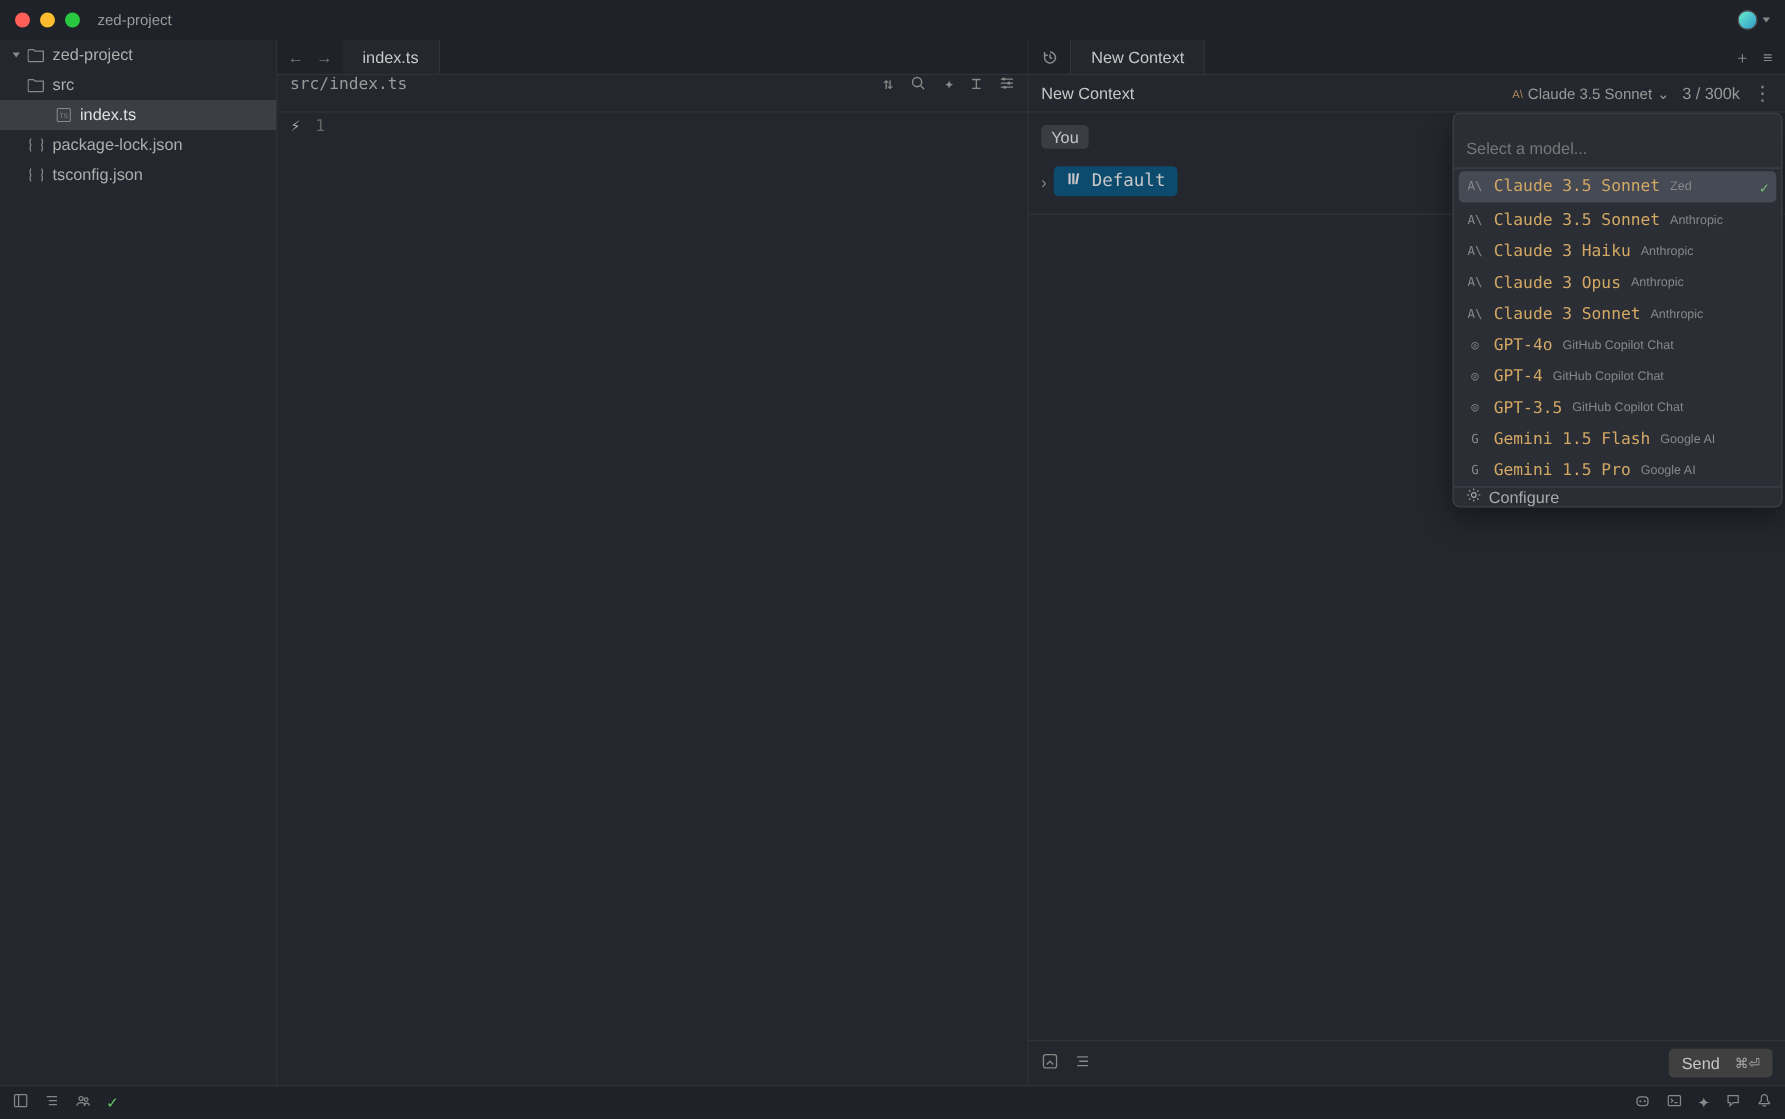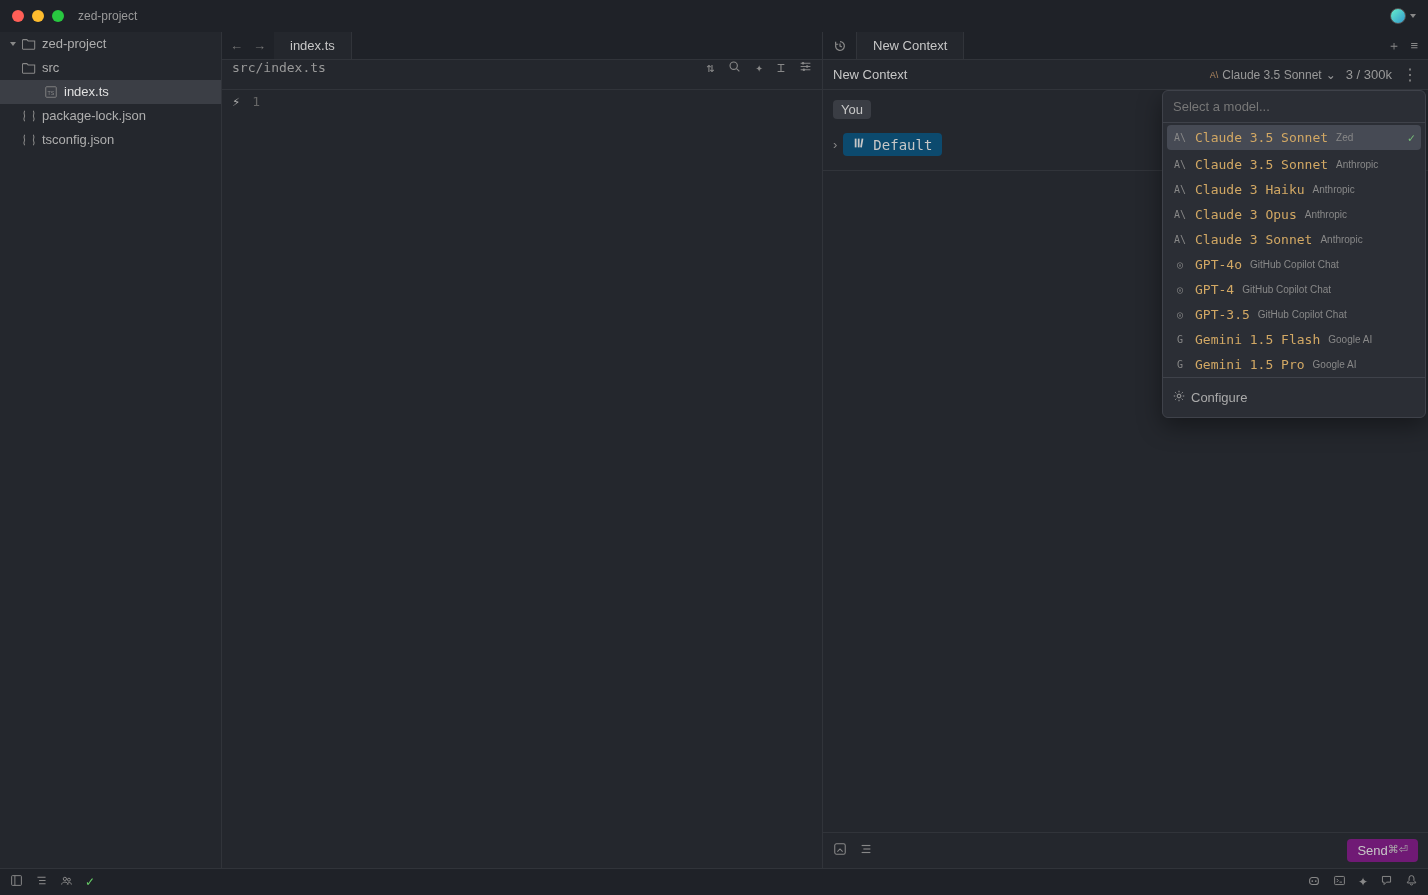--- a/index.html
+++ b/index.html
@@ -100,42 +100,43 @@
 .model-dropdown {
   position:absolute; top:0; right:2px; width:264px;
   background:#2b2e35; border:1px solid #3f424a; border-radius:6px;
   box-shadow:0 8px 24px rgba(0,0,0,0.4);
   overflow:hidden;
 }
 .model-search {
   width:100%; padding:8px 10px; border:none; background:transparent;
   color:#fde047; font-size:13px; outline:none;
   border-bottom:1px solid #3f424a;
+  margin-top:12px;
 }
 .model-search::placeholder { color:#777; }
 .model-list { max-height:400px; overflow:hidden; }
 .model-item {
   display:flex; align-items:center; padding:5px 10px; gap:8px;
   font-family:"SF Mono",Monaco,monospace; font-size:13px;
   cursor:pointer;
 }
 .model-item.selected { background:#464a54; border-radius:4px; margin:2px 4px; padding:5px 6px; }
 .model-item .provider { font-size:10px; color:#888; font-family:-apple-system,sans-serif; }
 .model-item .name { color:#d2a864; }
 .model-item .check { margin-left:auto; color:#78c078; font-size:12px; }
 .provider-icon { width:14px; height:14px; display:inline-flex; align-items:center; justify-content:center; font-size:10px; color:#888; }
 .model-configure {
-  border-top:1px solid #3f424a; padding:12px 10px;
+  border-top:1px solid #3f424a; padding:0 10px;
   display:flex; align-items:center; gap:6px; color:#aaa; font-size:13px;
   cursor:pointer;
 }
 
 .ctx-footer { height:36px; border-top:1px solid #31343a; display:flex; align-items:center; justify-content:space-between; padding:0 10px; }
 .ctx-footer-left { display:flex; gap:12px; color:#888; }
-.send-btn { background:#701a75; border-radius:4px; padding:4px 10px; color:#c7c7c7; display:flex; gap:0; font-size:13px; cursor:pointer; }
+.send-btn { background:#404040; border-radius:4px; padding:4px 10px; color:#c7c7c7; display:flex; align-items:center; gap:12px; font-size:13px; cursor:pointer; }
 .kbd { font-size:11px; color:#aaa; }
 
 .statusbar { height:27px; background:#1f2228; border-top:1px solid #31343a; display:flex; align-items:center; justify-content:space-between; padding:0 10px; color:#888; font-size:12px; }
 .statusbar-left,.statusbar-right { display:flex; gap:12px; align-items:center; }
 .statusbar-right > span, .statusbar-left > span { cursor:pointer; }
 
 svg { fill: currentColor; }
 </style>
 </head>
 <body>

